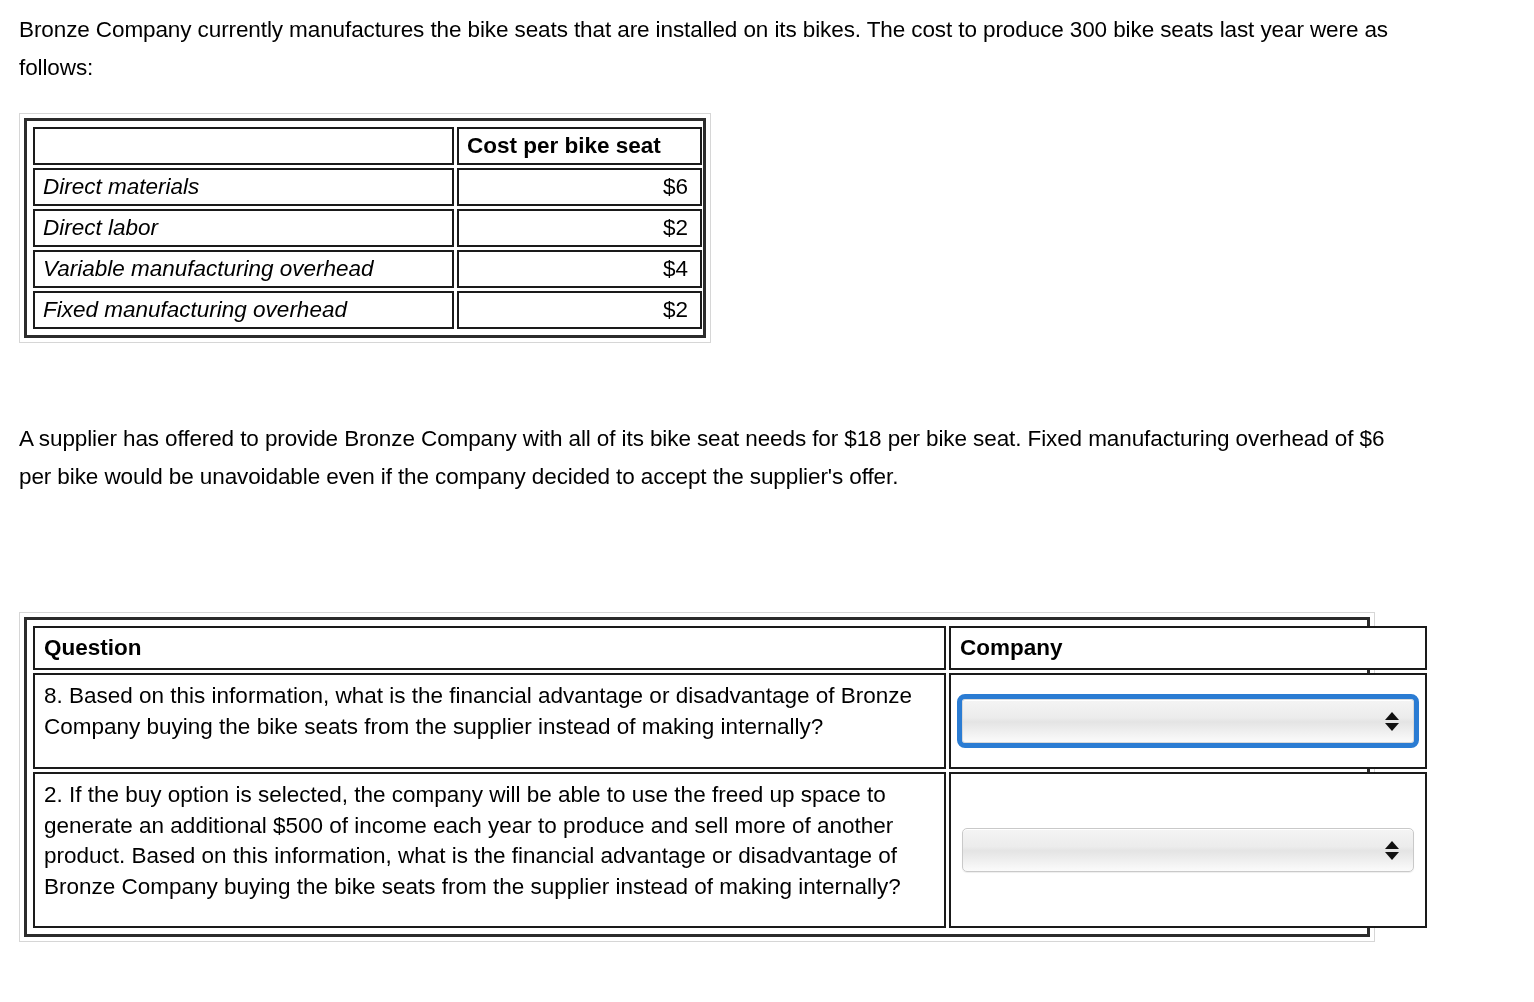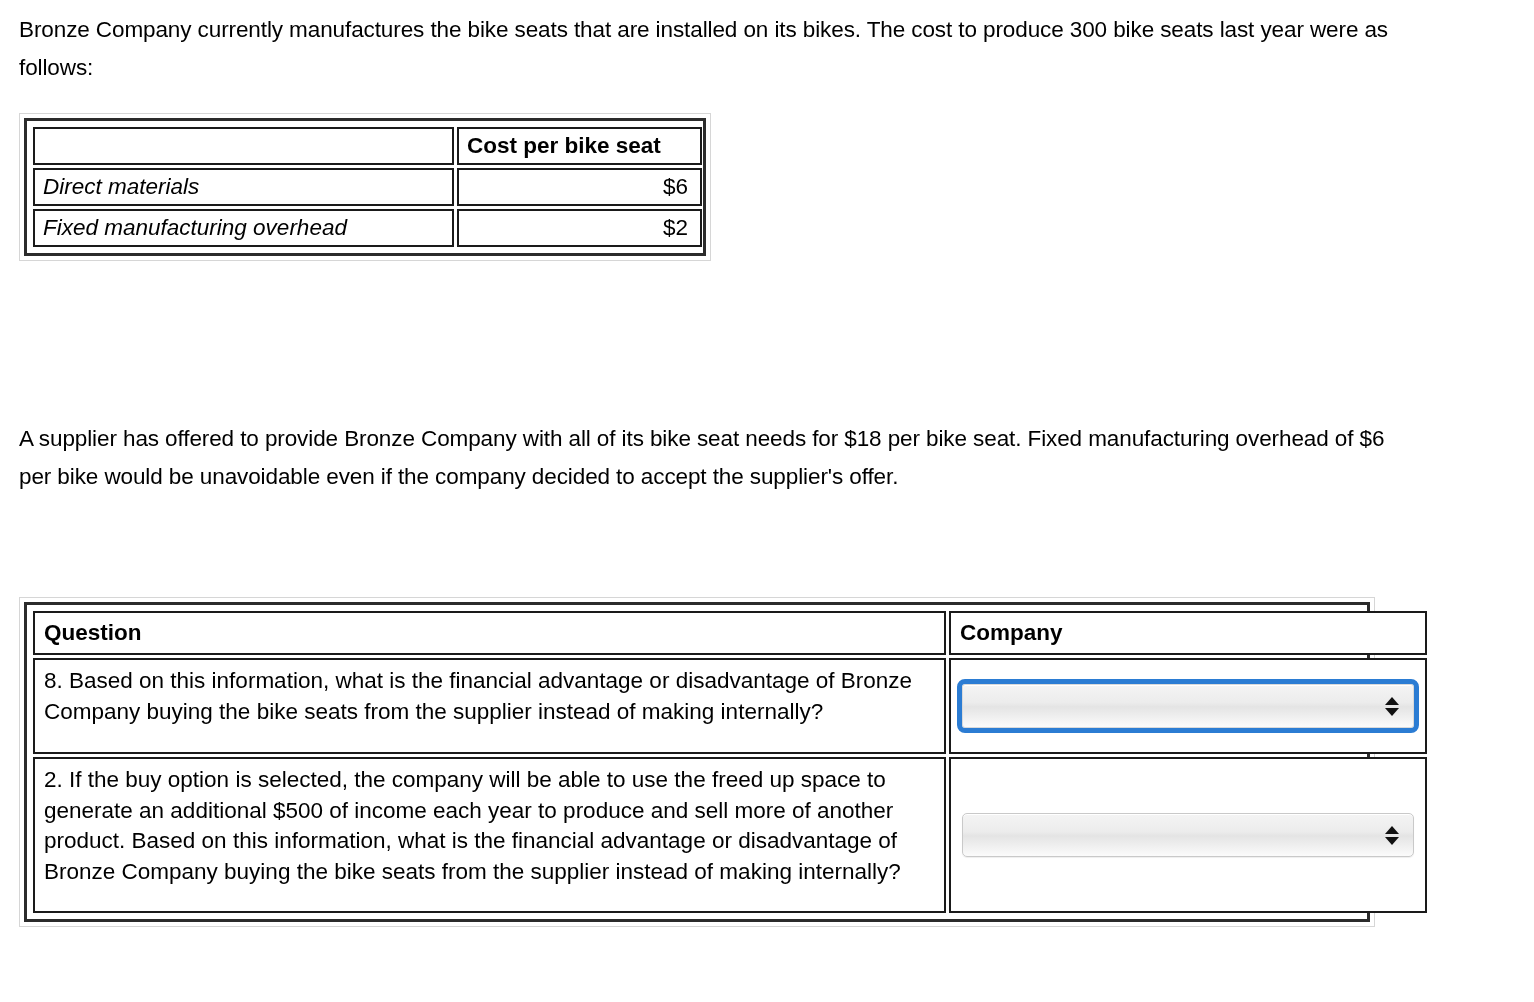--- a/index.html
+++ b/index.html
@@ -87,21 +87,21 @@
   #cost-table td.label-col { width: 421px; text-align: left; font-style: italic; }
   #cost-table td.value-col { width: 245px; text-align: right; padding-right: 12px; }
   #cost-table td.hdr {
     font-weight: bold;
   }
   #cost-table td.blank-hdr { }
 
   
   #qa-table-frame {
     left: 19px;
-    top: 597px;
+    top: 612px;
     width: 1356px;
   }
   #qa-table td {
     padding: 6px 9px;
     font-size: 22.5px;
     line-height: 30.5px;
     vertical-align: top;
   }
   #qa-table td.q-col { width: 913px; }
   #qa-table td.a-col { width: 478px; vertical-align: middle; }
@@ -185,20 +185,28 @@
     <div class="tbl-frame-inner">
       <table class="grid" id="cost-table">
         <tbody>
           <tr>
             <td class="label-col hdr blank-hdr"></td>
             <td class="value-col hdr" style="text-align:left;padding-left:8px;">Cost per bike seat</td>
           </tr>
           <tr>
             <td class="label-col">Direct materials</td>
             <td class="value-col">$6</td>
+          </tr>
+          <tr>
+            <td class="label-col">Direct labor</td>
+            <td class="value-col">$2</td>
+          </tr>
+          <tr>
+            <td class="label-col">Variable manufacturing overhead</td>
+            <td class="value-col">$4</td>
           </tr>
           <tr>
             <td class="label-col">Fixed manufacturing overhead</td>
             <td class="value-col">$2</td>
           </tr>
         </tbody>
       </table>
     </div>
   </div>
 

